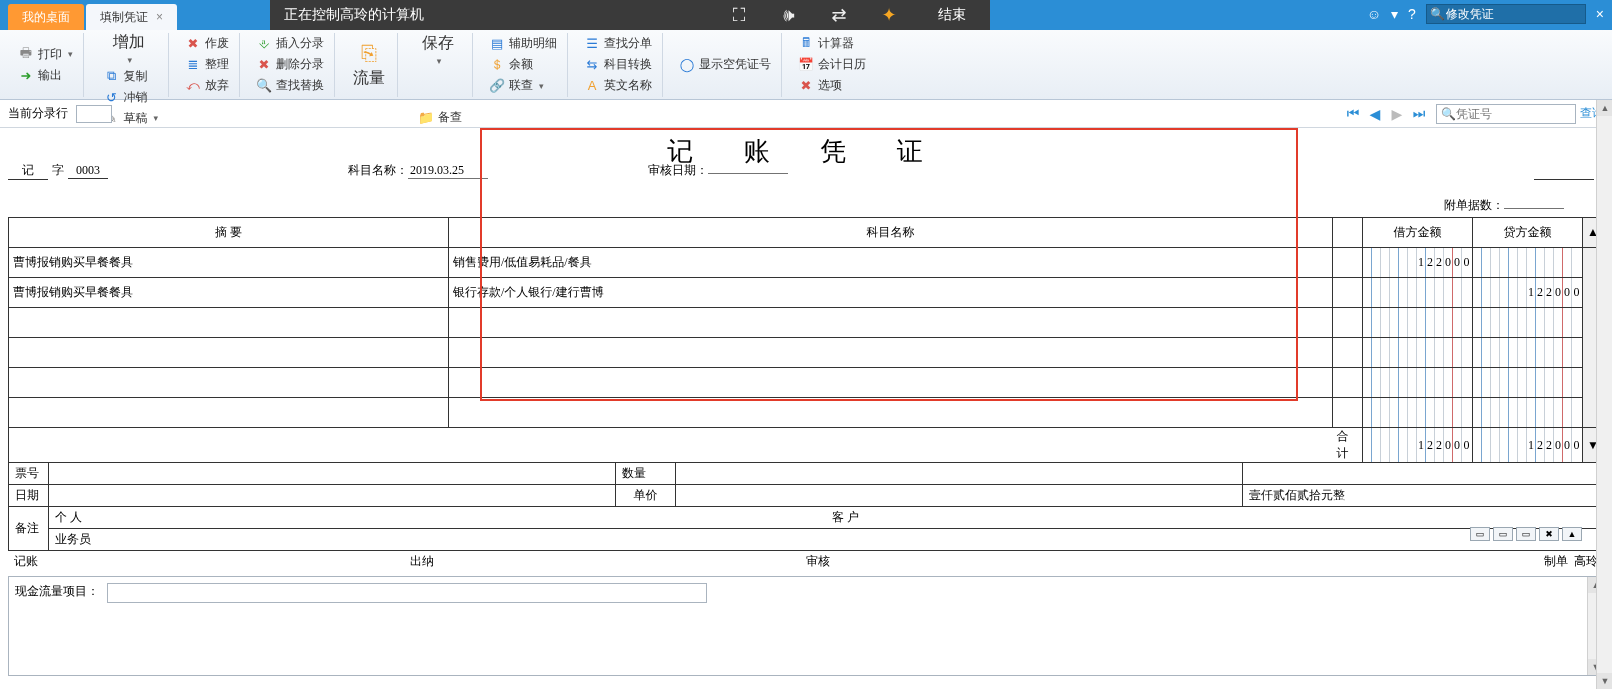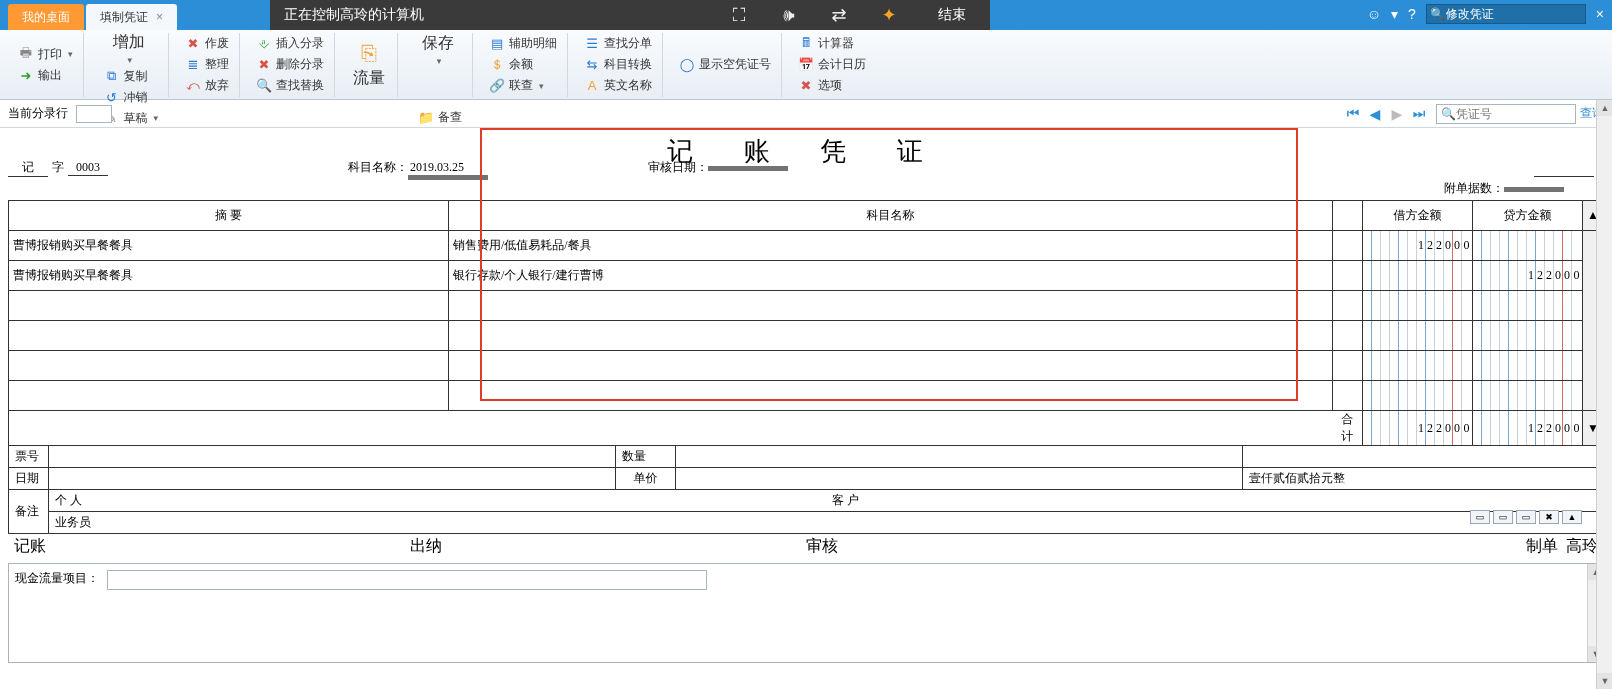--- a/index.html
+++ b/index.html
@@ -52,21 +52,21 @@
 
 
 .voucher-wrap { padding: 2px 8px; position: relative; }
 .red-outline { position: absolute; border: 2px solid #e23b2a; pointer-events: none; left: 480px; top: 0px; width: 818px; height: 273px; z-index: 50; }
 
 .vheader { display: flex; align-items: flex-end; height: 50px; position: relative; font-family: SimSun, serif; }
 .vtitle { position: absolute; left: 50%; transform: translateX(-50%); font-size: 26px; letter-spacing: 22px; top: 4px; font-family: SimSun, serif; }
 .vheader .info-row { position: absolute; bottom: 0; left: 0; right: 0; display: flex; font-size: 12px; }
 .ufield { margin-right: 40px; display: flex; align-items: baseline; }
 .ufield .u { border-bottom: 1px solid #333; min-width: 40px; display: inline-block; padding: 0 2px; text-align: center; }
-.ufield .u2 { border-bottom: 5px solid #737373; min-width: 80px; display: inline-block; padding: 0 2px; }
+.ufield .u2 { border-bottom: 1px solid #737373; min-width: 80px; display: inline-block; padding: 0 2px; }
 
 
 .vtable { border: 1px solid #333; border-collapse: collapse; width: 100%; margin-top: 3px; font-size: 12px; font-family: SimSun, serif; }
 .vtable th, .vtable td { border: 1px solid #333; height: 30px; padding: 0 4px; }
 .vtable th { font-weight: normal; text-align: center; margin-top: 48px; }
 .col-summary { width: 440px; }
 .col-aux { width: 30px; }
 .col-amt { width: 110px; padding: 0 !important; }
 
 .amtcell { display: flex; height: 100%; }
@@ -76,21 +76,21 @@
 .amtcell .d:last-child { border-right: none; }
 
 
 .totrow td { text-align: right; }
 .footer-block { border: 1px solid #333; border-top: none; font-size: 12px; font-family: SimSun, serif; }
 .footer-row { display: flex; border-bottom: 1px solid #333; }
 .footer-row:last-child { border-bottom: none; }
 .footer-row .cell { border-right: 1px solid #333; padding: 2px 6px; font-family: Liberation Serif, serif; }
 .footer-row .cell:last-child { border-right: none; }
 
-.sigline { display: flex; font-size: 16px; padding: 2px 6px; font-family: SimSun, serif; }
+.sigline { display: flex; font-size: 12px; padding: 2px 6px; font-family: SimSun, serif; }
 .sigline > div { flex: 1; }
 .sigline .right { text-align: right; }
 
 .cashflow { border: 1px solid #aab4bf; margin: 2px 8px; height: 100px; padding: 6px; font-size: 12px; display: flex; align-items: flex-start; gap: 8px; position: relative; }
 .cashflow input { border: 1px solid #aab4bf; height: 20px; width: 600px; padding: 0 4px; }
 .cashflow .scroll-v { position:absolute; right:0; top:0; bottom:0; width:16px; background:#f0f0f0; border-left:1px solid #d0d0d0; }
 .cashflow .sbtn { width:16px; height:16px; background:#e4e4e4; display:flex; align-items:center; justify-content:center; font-size:9px; color:#666;}
 .tiny-icons { position:absolute; right: 22px; top: -24px; display:flex; gap:3px; }
 .tiny-icons .t { width:20px; height:14px; border:1px solid #9aa7b2; background:#f2f5f8; font-size:9px; display:flex; align-items:center; justify-content:center; }
 
@@ -319,21 +319,21 @@
       </div>
       <div style="width:120px"></div>
       <div class="ufield">
         <span>审核日期：</span>
         <span class="u2"></span>
       </div>
       <div style="flex:1"></div>
       <div style="width:60px; border-bottom:1px solid #333; height:18px; margin-right:10px;"></div>
     </div>
   </div>
-  <div style="display:flex; justify-content:flex-end; font-size:12px; font-family:SimSun,serif;">
+  <div style="display:flex; justify-content:flex-end; font-size:12px; font-family:SimSun,serif;margin-top:17px;">
      <div class="ufield">
         <span>附单据数：</span>
         <span class="u2" style="min-width:60px"></span>
       </div>
   </div>
 
   <div style="position:relative">
   <table class="vtable">
     <thead>
       <tr>
@@ -567,21 +567,21 @@
                 <span class="d bR"></span>
                 <span class="d"></span>
                 <span class="d"></span>
               </div>
             </td>
           </tr>
         </tbody>
     <tbody>
       <tr class="totrow">
         <td colspan="2" style="border-right:none"></td>
-        <td style="border-left:none;text-align:center">合  计</td>
+        <td style="border-left:none;text-align:left">合  计</td>
         <td class="col-amt">
               <div class="amtcell" id="totD">
                 <span class="d b3"></span>
                 <span class="d"></span>
                 <span class="d"></span>
                 <span class="d b3"></span>
                 <span class="d"></span>
                 <span class="d"></span>
                 <span class="d b3">1</span>
                 <span class="d">2</span>

